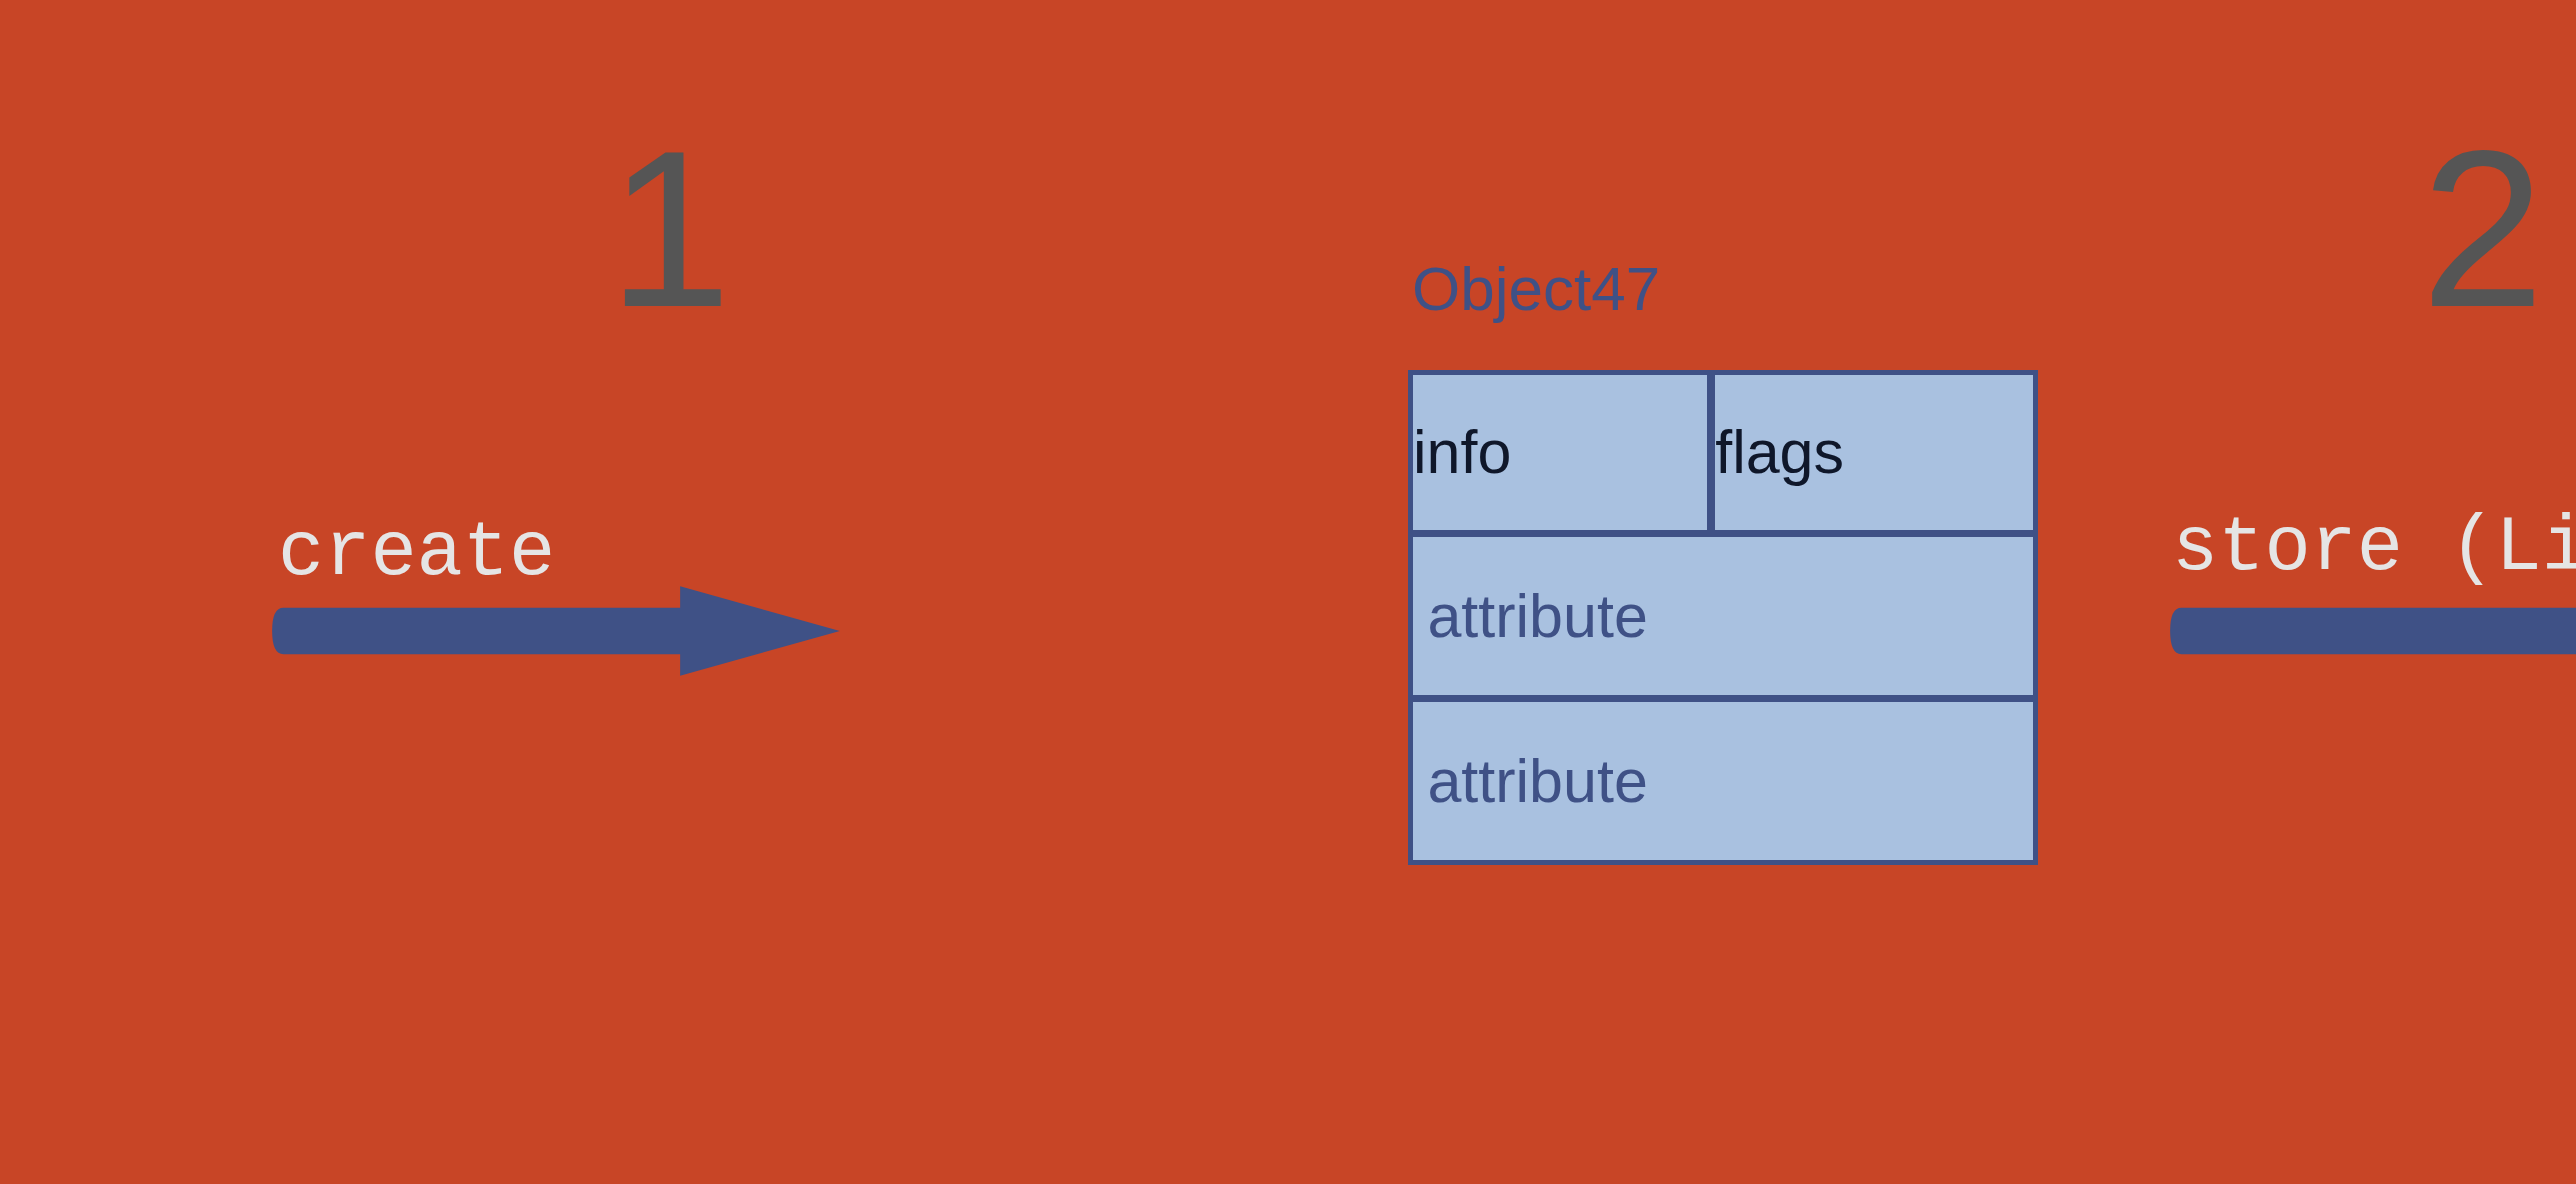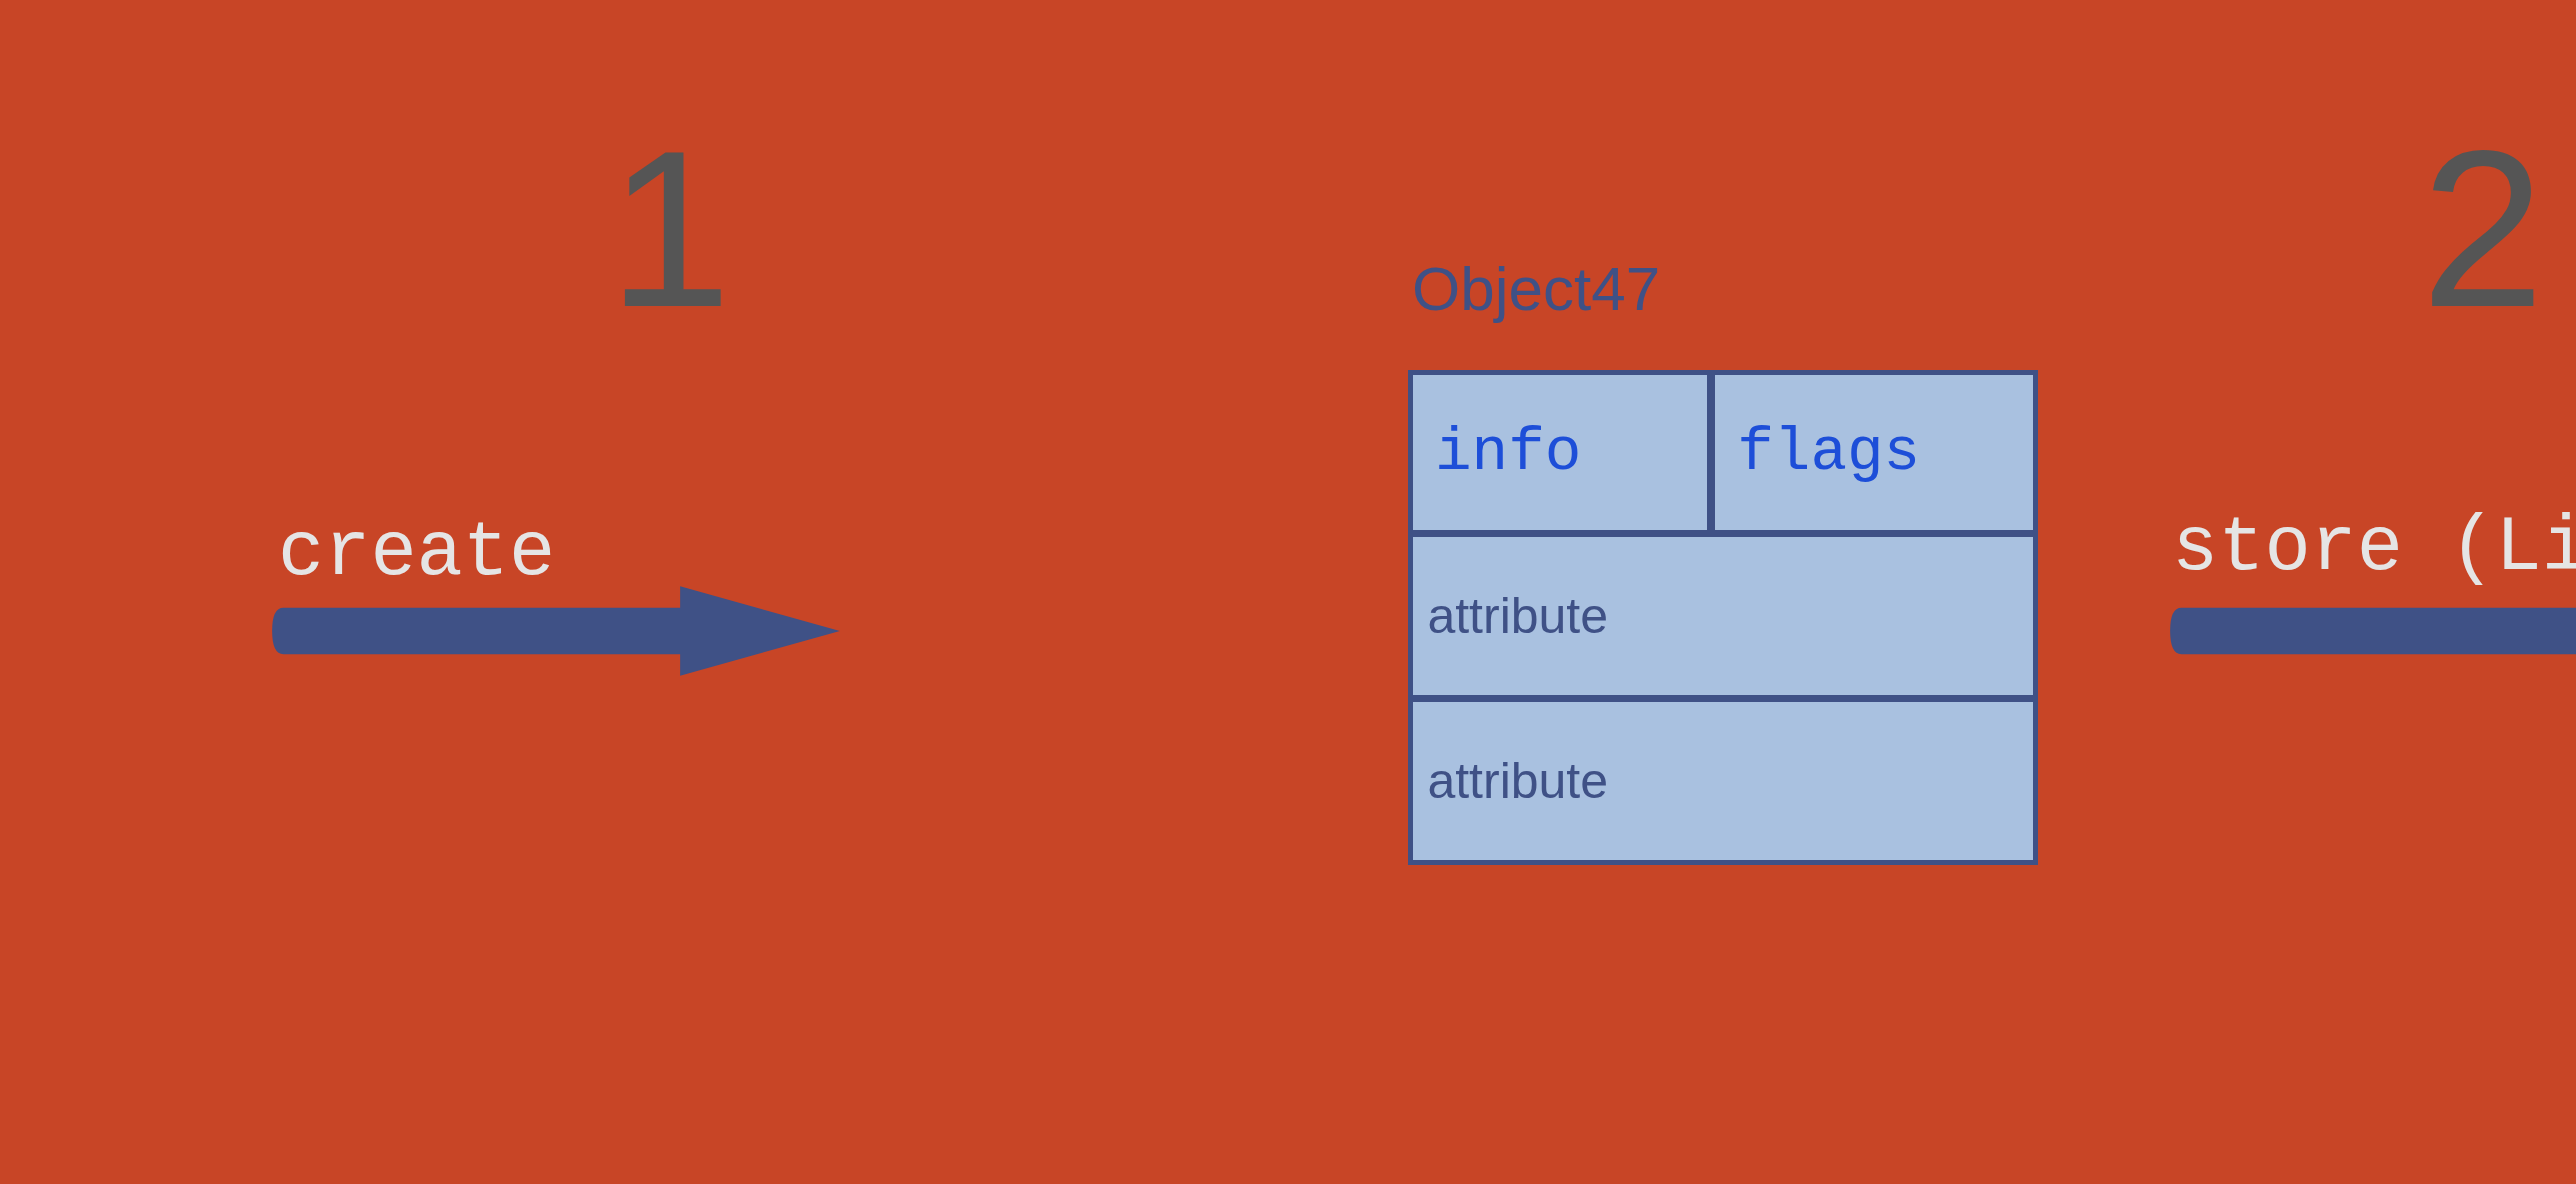--- a/index.html
+++ b/index.html
@@ -86,37 +86,37 @@
   }
   #object-box .obj-top-row {
     display: flex;
     flex-direction: row;
     gap: 8.2px;
     height: 155px;
     flex: 0 0 155px;
   }
   .obj-cell {
     background: #a9c1e0;
-    color: #1d4ed8;
-    font-family: Liberation Mono, monospace;
+    color: #0f172a;
+    font-family: Liberation Sans, sans-serif;
     font-size: 61px;
     line-height: 1;
     display: flex;
     align-items: center;
-    padding-left: 22px;
+    padding-left: 0;
     box-sizing: border-box;
     overflow: hidden;
   }
   #obj-cell-info  { flex: 0 0 294px; }
   #obj-cell-flags { flex: 1 1 auto; }
   .obj-row-full {
     background: #a9c1e0;
     color: #3f5186;
     font-family: "Liberation Sans", sans-serif;
-    font-size: 50px;
+    font-size: 61px;
     line-height: 1;
     flex: 1 1 0;
     display: flex;
     align-items: center;
     padding-left: 14.4px;
     box-sizing: border-box;
     overflow: hidden;
   }
 </style>
 </head>

